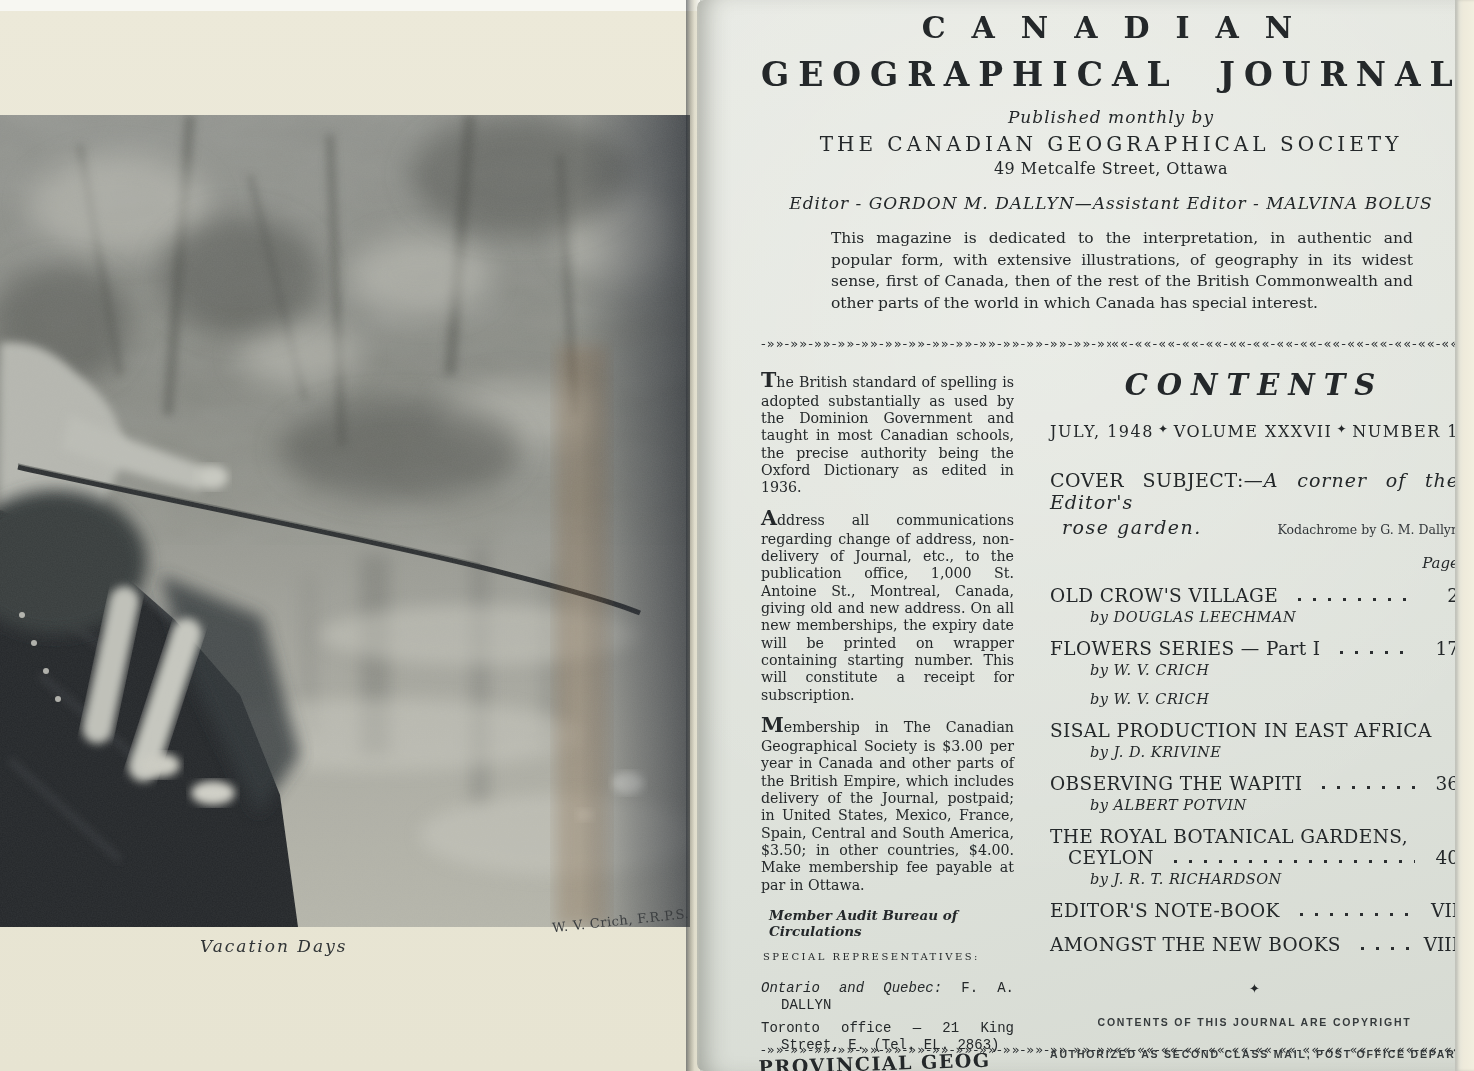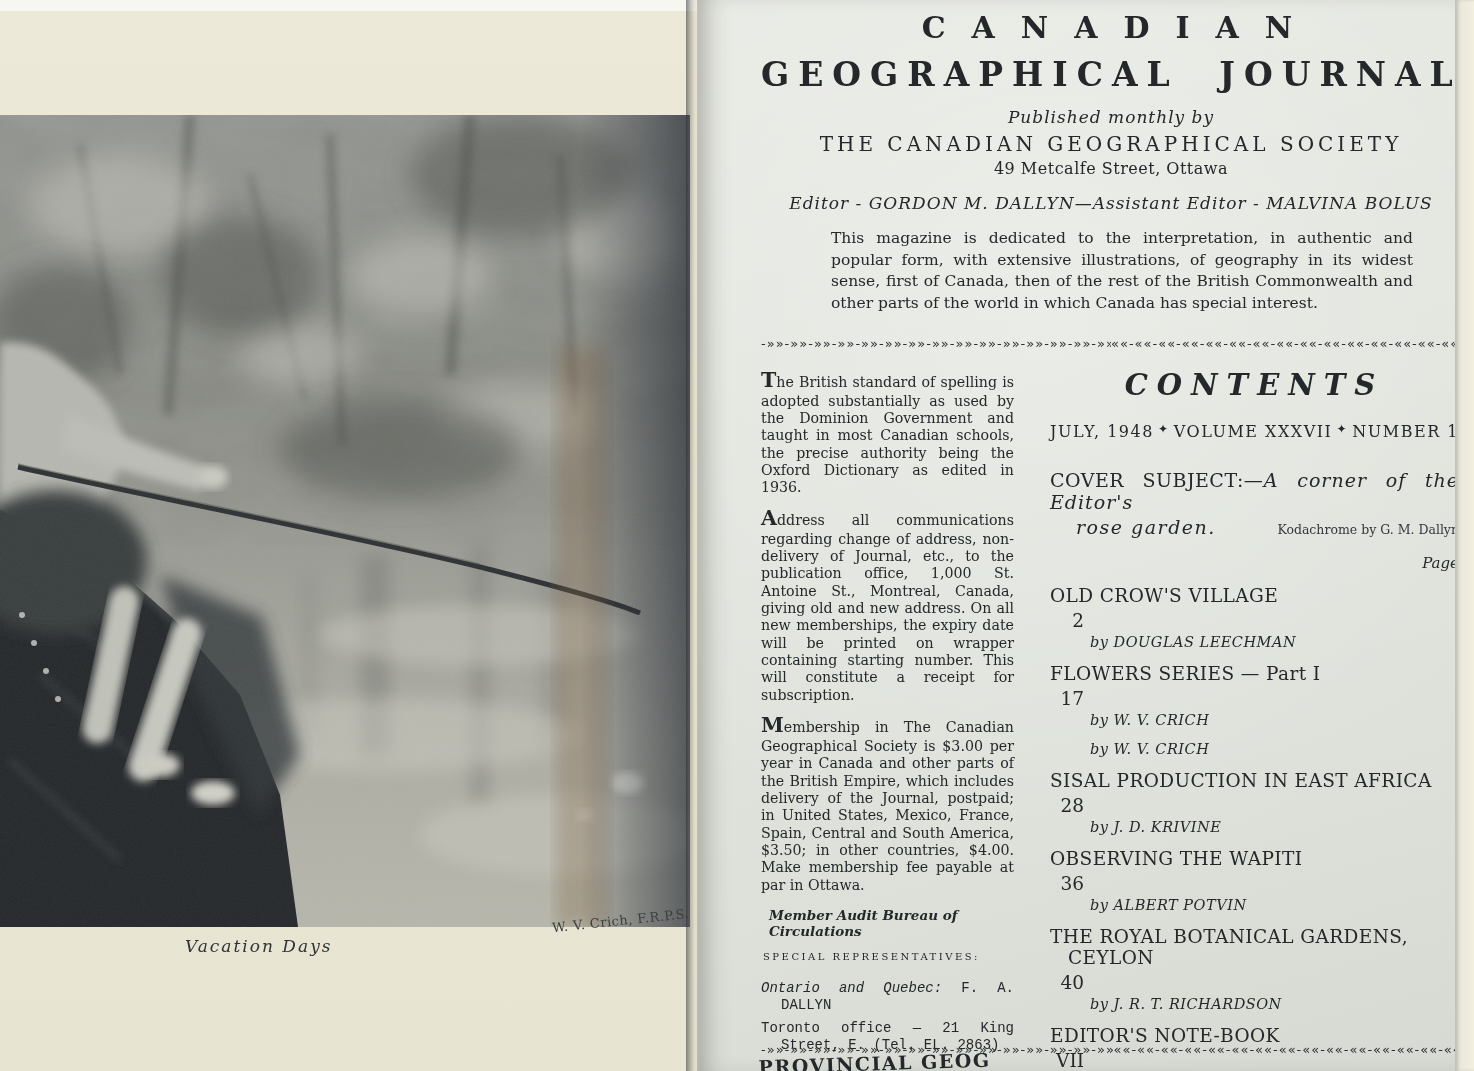--- a/index.html
+++ b/index.html
@@ -7,36 +7,36 @@
          font-family:"DejaVu Serif","Liberation Serif",serif;color:#24282a;}
 
   
   .left-page{position:absolute;left:0;top:0;width:700px;height:1071px;
              background:linear-gradient(180deg,#ece9d9 0%,#e9e6d5 60%,#e7e4d2 100%);}
   .top-strip{position:absolute;left:0;top:0;width:700px;height:11px;background:#f7f7f2;}
   .photo{position:absolute;left:0;top:115px;width:690px;height:812px;overflow:hidden;}
   .photo svg{display:block;width:100%;height:100%;}
   .photo-credit{position:absolute;left:552px;top:913px;transform:rotate(-6deg);
                 font-size:13px;letter-spacing:.5px;color:#3b3e40;white-space:nowrap;}
-  .photo-caption{position:absolute;left:185px;top:936px;font-style:italic;
+  .photo-caption{position:absolute;left:200px;top:936px;font-style:italic;
                  font-size:17px;letter-spacing:2px;color:#30343         6;color:#303436;}
 
   
   .crease{position:absolute;left:686px;top:0;width:14px;height:1071px;z-index:5;
           background:linear-gradient(90deg,rgba(40,45,52,.55) 0%,rgba(110,108,94,.35) 35%,rgba(216,213,196,.6) 60%,rgba(226,228,220,0) 100%);}
   .page-edge{position:absolute;left:1455px;top:0;width:19px;height:1071px;z-index:6;
              background:linear-gradient(90deg,#dfe1d8 0%,#eeeadb 45%,#f2efdf 100%);
              box-shadow:inset 3px 0 3px rgba(0,0,0,.14);}
 
   
   .right-page{position:absolute;left:697px;top:0;width:777px;height:1071px;overflow:hidden;
               background:
                 radial-gradient(120% 90% at 45% 30%,rgba(255,255,255,.25) 0%,rgba(255,255,255,0) 60%),
                 linear-gradient(165deg,#e8eae4 0%,#e2e5de 40%,#dde1da 70%,#d6dad2 100%);
-              box-shadow:inset 20px 0 26px -14px rgba(55,57,48,.4);}
+              box-shadow:inset 20px 0 26px -14px rgba(55,57,48,.4);border-radius:7px;}
   .rp-content{position:relative;padding:8px 10px 0 64px;width:700px;}
 
   .masthead{text-align:center;}
   .title1{font-size:30px;font-weight:700;letter-spacing:26px;line-height:40px;white-space:nowrap;text-indent:18px;}
   .title2{font-size:33px;font-weight:700;letter-spacing:9px;word-spacing:20px;line-height:46px;margin-top:4px;white-space:nowrap;}
   .pub-line{font-style:italic;font-size:17px;margin-top:9px;letter-spacing:1px;}
   .society-line{font-size:20px;letter-spacing:4px;margin-top:5px;white-space:nowrap;}
   .address-line{font-size:16px;letter-spacing:.5px;margin-top:3px;}
   .editor-line{font-style:italic;font-size:17px;letter-spacing:1px;margin-top:15px;white-space:nowrap;}
   .dedication{font-size:15.5px;line-height:1.4;text-align:justify;margin:15px 48px 0 70px;}
@@ -61,27 +61,27 @@
 
   .contents-head{text-align:center;font-size:29px;font-weight:700;font-style:italic;
                  letter-spacing:9px;line-height:34px;}
   .issue-line{display:flex;justify-content:space-between;align-items:flex-start;
               margin-top:20px;font-size:16px;letter-spacing:1.5px;white-space:nowrap;}
   .star{font-family:"DejaVu Sans","Liberation Sans",sans-serif;font-size:12px;color:#24282a;}
   .cover-subject{margin-top:28px;}
   .cs-line1{font-size:19px;text-align:justify;text-align-last:justify;letter-spacing:.5px;}
   .cs-line1 .it{letter-spacing:1px;}
   .cs-line2{display:flex;justify-content:space-between;align-items:baseline;margin-top:3px;}
-  .cs-rose{font-style:italic;font-size:19px;letter-spacing:1.5px;margin-left:26px;}
+  .cs-rose{font-style:italic;font-size:19px;letter-spacing:1.5px;margin-left:12px;}
   .cs-credit{font-size:12.5px;color:#33373a;}
   .page-label{text-align:right;font-style:italic;font-size:15px;margin-top:16px;}
 
   .toc{margin-top:8px;}
   .toc-entry{margin-top:13px;}
-  .toc-line{display:flex;align-items:flex-start;flex-direction:column;}
+  .toc-line{display:flex;align-items:center;}
   .toc-title{font-size:18.5px;letter-spacing:.4px;white-space:nowrap;}
   .toc-title.indent2{margin-left:18px;}
   .leader{flex:1;height:5px;margin:0 10px 0 14px;align-self:flex-end;margin-bottom:4px;
           background-image:radial-gradient(circle,#2c2f31 1.5px,rgba(0,0,0,0) 1.8px);
           background-size:15px 5px;background-repeat:repeat-x;background-position:left center;}
   .toc-page{flex:0 0 auto;min-width:34px;text-align:right;font-size:18.5px;}
   .toc-author{font-style:italic;font-size:14.5px;margin:3px 0 0 40px;letter-spacing:.5px;}
 
   .star-center{text-align:center;margin-top:26px;font-family:"DejaVu Sans","Liberation Sans",sans-serif;font-size:13px;}
   .copy{font-family:"Liberation Sans","DejaVu Sans",sans-serif;font-weight:700;

